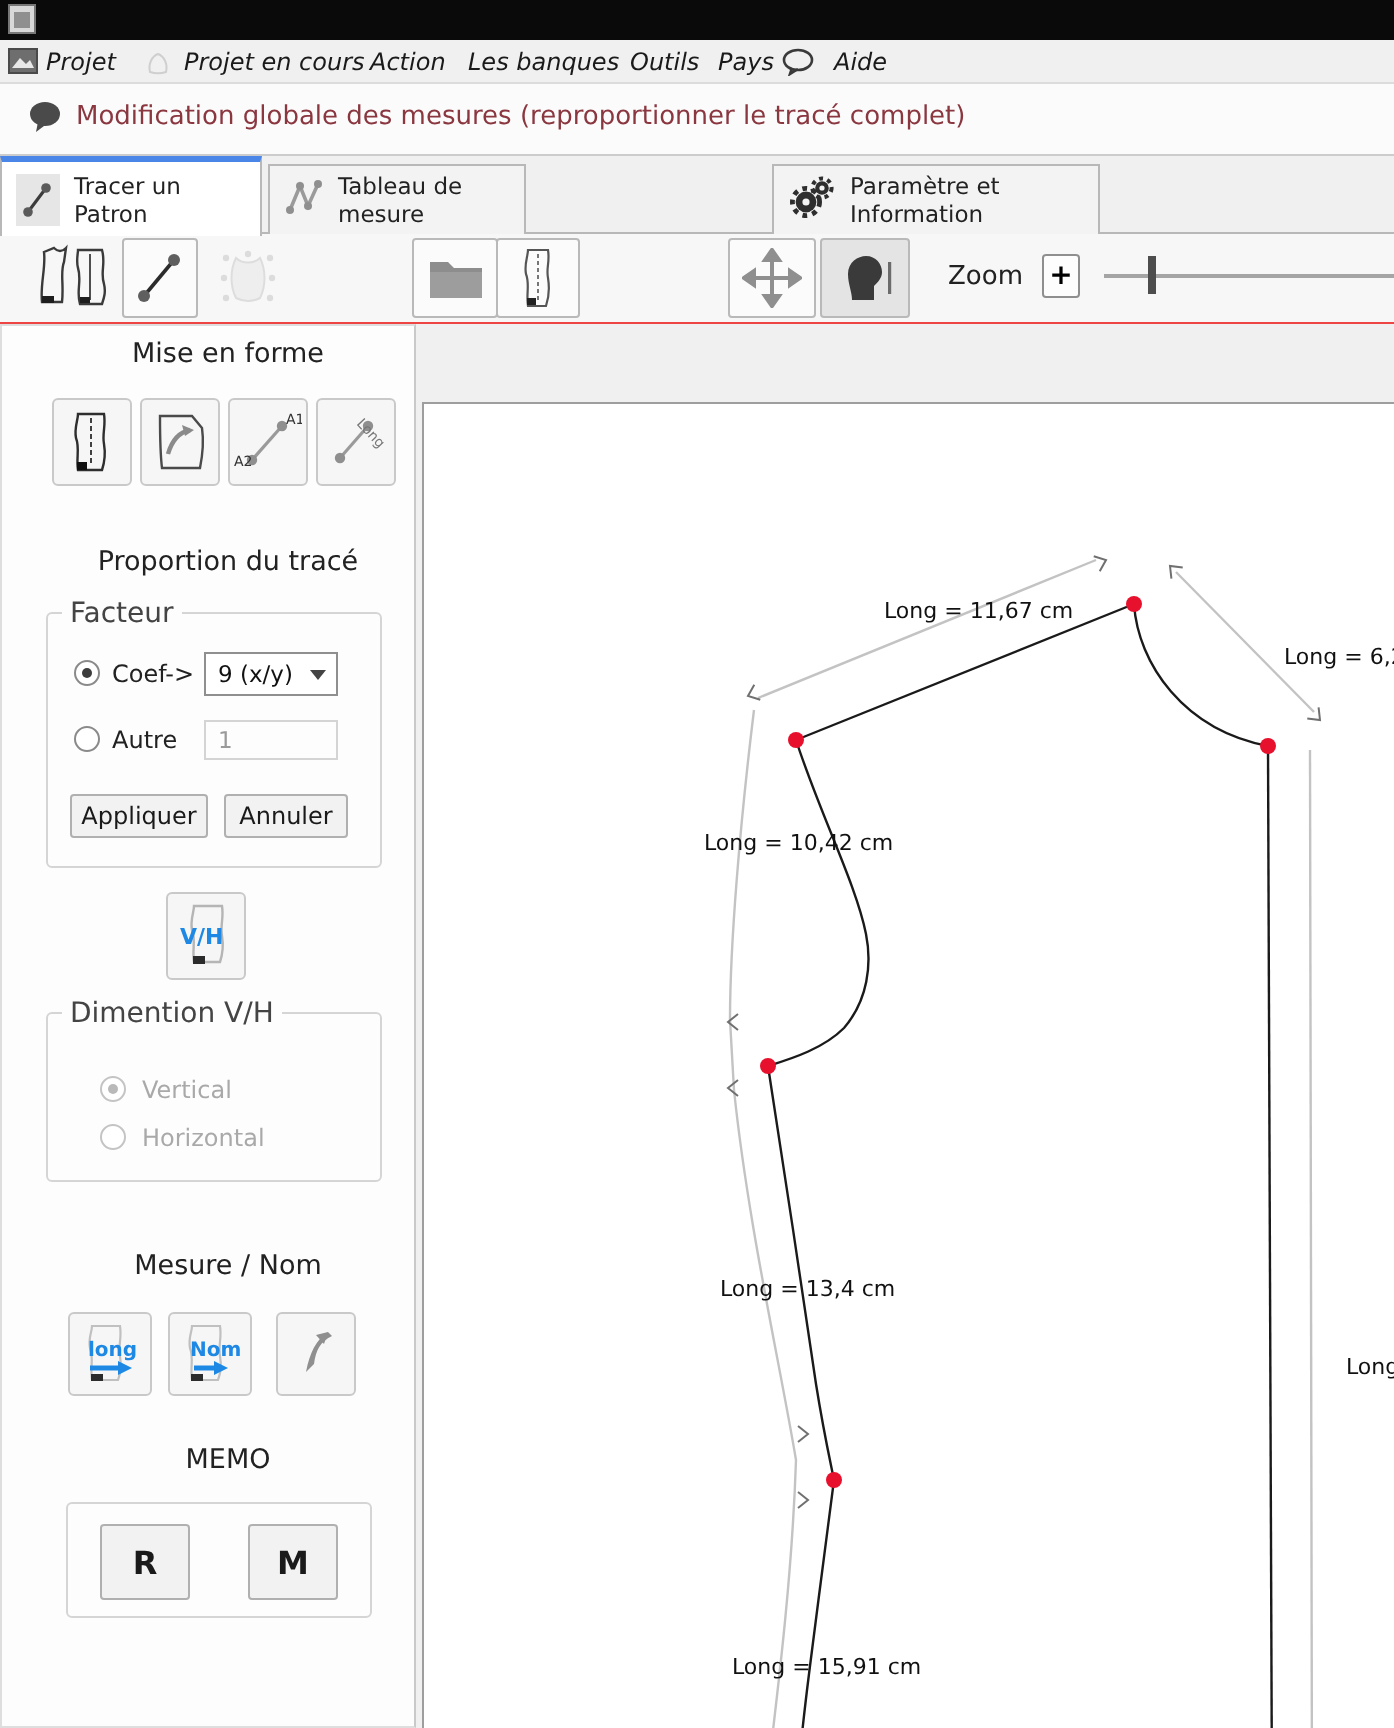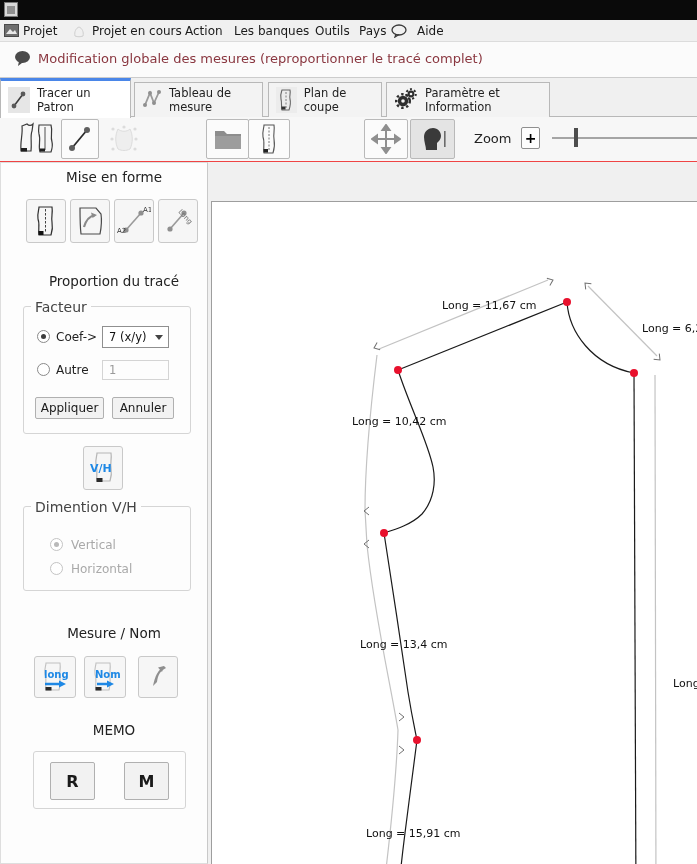--- a/index.html
+++ b/index.html
@@ -6,21 +6,21 @@
   html,body { background:#e9e9e9; }
   body { font-family:"DejaVu Sans","Liberation Sans",sans-serif; }
   #window { position:relative; width:697px; height:864px; background:#f0f0f0; overflow:hidden; }
 
   
   #titlebar { position:absolute; left:0; top:0; width:697px; height:20px; background:#0a0a0a; }
   #app-icon { position:absolute; left:4px; top:2px; width:14px; height:15px; background:#d8d8d8; border:1px solid #777;}
   #app-icon:after{content:""; position:absolute; left:2px; top:3px; width:8px; height:8px; background:#8f8f8f;}
 
   
-  #menubar { position:absolute; left:0; top:20px; width:697px; height:22px; background:#f0f0f0; border-bottom:1px solid #dcdcdc; font-size:12px; color:#1a1a1a; }
+  #menubar { position:absolute; left:0; top:20px; width:697px; height:22px; background:#f0f0f0; border-bottom:1px solid #dcdcdc; font-size:12px; color:#1a1a1a;font-style:italic; }
   .menu-item { position:absolute; top:0; height:22px; line-height:22px; cursor:default; }
   .mb-icon { position:absolute; top:4px; }
 
   
   #messagebar { position:absolute; left:0; top:42px; width:697px; height:35px; background:#fbfbfb; }
   #message-text { position:absolute; left:38px; top:9px; font-size:13px; color:#8a3740; }
 
   
   #tabbar { position:absolute; left:0; top:77px; width:697px; height:40px; background:#f0f0f0; border-top:1px solid #cccccc; }
   #tabbar .strip-bottom { position:absolute; left:0; bottom:0; width:697px; height:1px; background:#b8b8b8; }
@@ -116,30 +116,20 @@
         <svg width="20" height="20" viewBox="0 0 20 20">
             <polyline points="3,16 8,4 12,14 17,3" fill="none" stroke="#9a9a9a" stroke-width="1.8"></polyline>
             <circle cx="3" cy="16" r="2" fill="#8f8f8f"></circle>
             <circle cx="8" cy="4" r="2" fill="#8f8f8f"></circle>
             <circle cx="12" cy="14" r="2" fill="#8f8f8f"></circle>
             <circle cx="17" cy="3" r="2" fill="#8f8f8f"></circle>
           </svg>
       </span>
       <span>Tableau de mesure</span>
     </div>
-    <div class="tab" style="left:268px;width:114px">
-      <span class="chip">
-        <svg width="16" height="22" viewBox="0 0 16 22">
-            <path d="M4,1 H12 C13,5 11,7 12,10 C13,14 12,18 11,21 H4 C3,17 4,14 3,10 C2,6 3,4 4,1 Z" fill="none" stroke="#666" stroke-width="1.1"></path>
-            <line x1="8" y1="3" x2="8" y2="19" stroke="#666" stroke-width="0.8" stroke-dasharray="2,1.5"></line>
-            <rect x="3.5" y="17.5" width="4" height="3" fill="#333"></rect>
-          </svg>
-      </span>
-      <span>Plan de coupe</span>
-    </div>
     <div class="tab" style="left:386px;width:164px">
       <span>
         <svg width="24" height="22" viewBox="0 0 24 22">
             <circle cx="9" cy="13" r="5.2" fill="#2e2e2e"></circle>
             <circle cx="9" cy="13" r="6.8" fill="none" stroke="#2e2e2e" stroke-width="2.4" stroke-dasharray="2.4,2.6"></circle>
             <circle cx="9" cy="13" r="1.8" fill="#f3f3f3"></circle>
             <circle cx="17" cy="6" r="3.4" fill="#2e2e2e"></circle>
             <circle cx="17" cy="6" r="4.8" fill="none" stroke="#2e2e2e" stroke-width="2" stroke-dasharray="2,2.2"></circle>
             <circle cx="17" cy="6" r="1.3" fill="#f3f3f3"></circle>
           </svg>
@@ -250,21 +240,21 @@
         </svg>
     </div>
 
     <div class="side-title" style="top:110px">Proportion du tracé</div>
 
     <div class="groupbox" style="left:22px;top:143px;width:168px;height:128px">
       <span class="legend">Facteur</span>
       <span class="radio checked" style="left:13px;top:23px"></span>
       <span class="rlabel" style="left:32px;top:23px">Coef-&gt;</span>
       <div class="combo" style="left:78px;top:19px">
-        <span>7 (x/y)</span>
+        <span>9 (x/y)</span>
         <span class="arrow"></span>
       </div>
       <span class="radio" style="left:13px;top:56px"></span>
       <span class="rlabel" style="left:32px;top:56px">Autre</span>
       <input class="tinput" style="left: 78px; top: 53px;" value="1">
       <button class="pbtn" style="left:11px;top:90px;width:69px;height:22px">Appliquer</button>
       <button class="pbtn" style="left:88px;top:90px;width:62px;height:22px">Annuler</button>
     </div>
 
     <div class="icon-btn" style="left:82px;top:283px;width:40px;height:44px">

